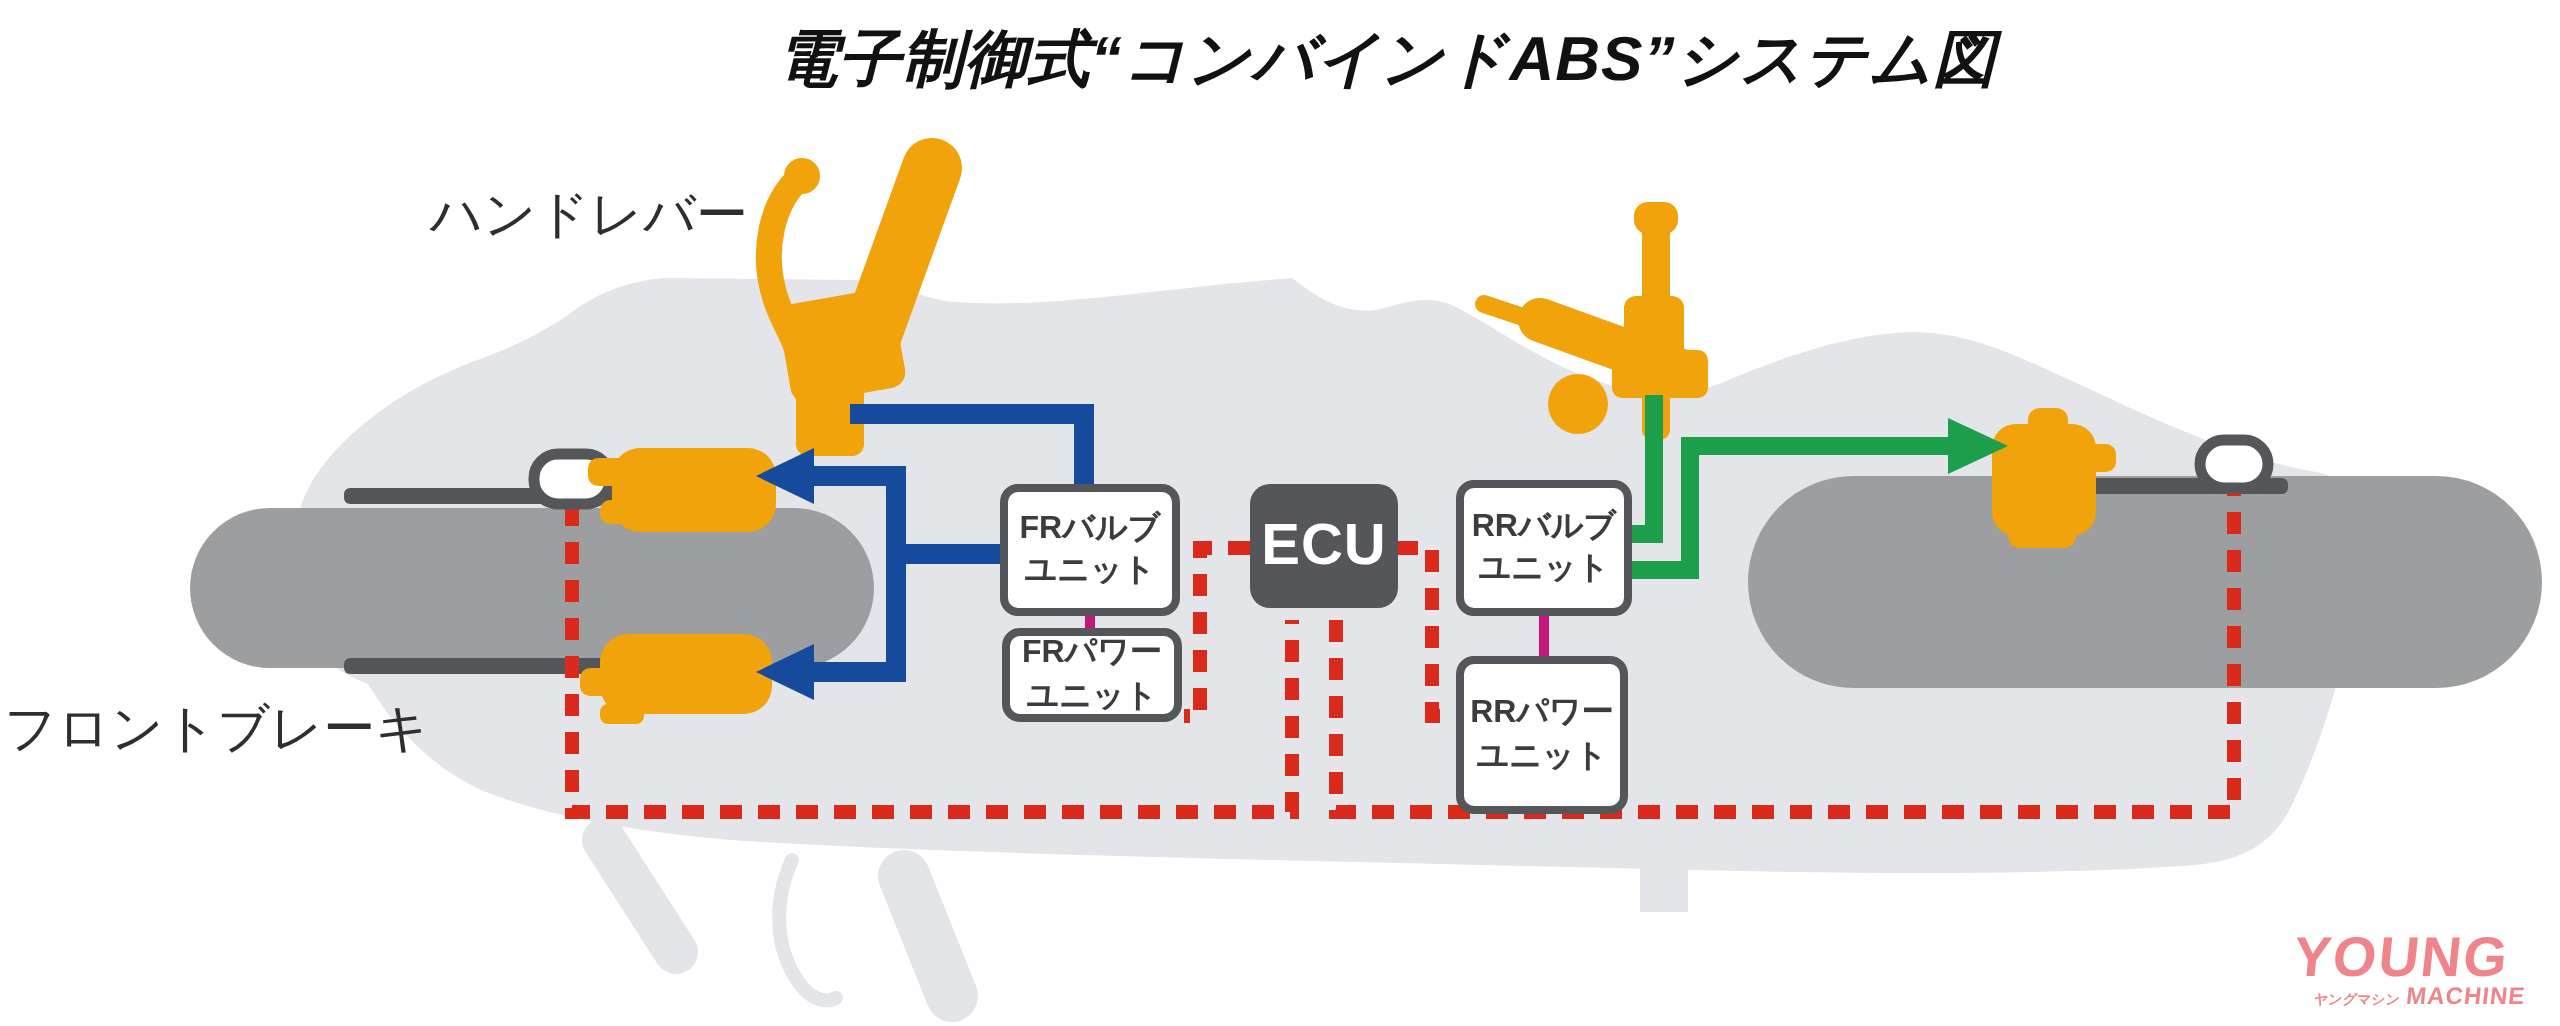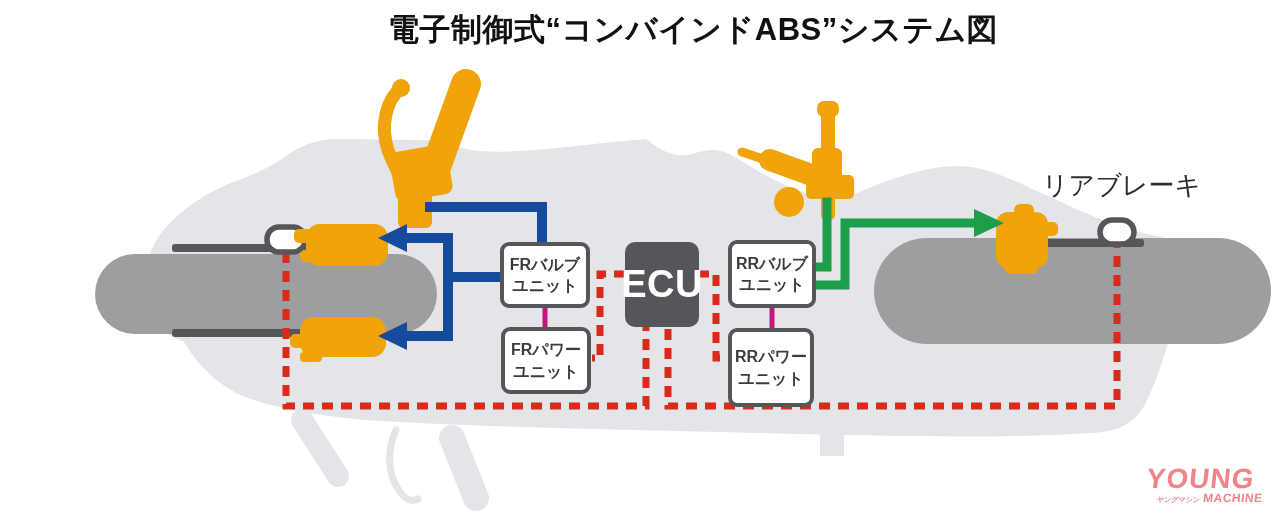--- a/index.html
+++ b/index.html
@@ -3,41 +3,41 @@
 <meta charset="utf-8">
 <style>
   html,body{margin:0;padding:0;background:#fff;}
   .canvas{
     position:relative;width:1280px;height:513px;background:#fff;overflow:hidden;
     font-family:"Liberation Sans","DejaVu Sans",sans-serif;
   }
   .layer{position:absolute;left:0;top:0;}
   .title{
     position:absolute;top:9px;left:693px;transform:translateX(-50%);
-    font-size:31px;font-weight:bold;color:#111;white-space:nowrap;letter-spacing:0.5px;
+    font-size:31px;font-weight:bold;color:#111;white-space:nowrap;letter-spacing:0.5px;font-style:italic;
   }
   .lbl{position:absolute;font-size:26px;color:#2e2e30;white-space:nowrap;}
   .lbl-hand{left:215px;top:90px;}
   .lbl-foot{left:655px;top:101px;}
   .lbl-rear{left:1042px;top:168px;}
   .lbl-front{left:2px;top:347px;}
   .node{
     position:absolute;box-sizing:border-box;background:#fff;
     border:4px solid #54565a;border-radius:9px;
     display:flex;flex-direction:column;align-items:center;justify-content:center;
     font-size:16px;font-weight:bold;color:#3a3c3e;line-height:1.32;text-align:center;
   }
   .node-frv{left:500px;top:242px;width:90px;height:66px;}
-  .node-frp{left:501px;top:327px;width:90px;height:67px;}
+  .node-frp{left:501px;top:314px;width:90px;height:47px;}
   .node-rrv{left:728px;top:240px;width:88px;height:68px;}
   .node-rrp{left:728px;top:328px;width:86px;height:79px;}
   .node-ecu{
-    position:absolute;left:625px;top:242px;width:74px;height:85px;box-sizing:border-box;
+    position:absolute;left:625px;top:242px;width:74px;height:62px;box-sizing:border-box;
     background:#54565a;border-radius:10px;display:flex;align-items:center;justify-content:center;
-    color:#fff;font-size:38px;font-weight:bold;letter-spacing:0.5px;
+    color:#fff;font-size:29px;font-weight:bold;letter-spacing:0.5px;
   }
   .logo{position:absolute;left:1136px;top:466px;width:128px;color:#ef858b;transform:skewX(-6deg);}
   .logo-young{font-size:28px;font-weight:bold;line-height:0.95;text-align:center;letter-spacing:1px;}
   .logo-row{display:flex;justify-content:flex-end;align-items:baseline;gap:3px;margin-top:-2px;}
   .logo-kana{font-size:7px;font-weight:bold;}
   .logo-machine{font-size:12px;font-weight:bold;letter-spacing:0.5px;}
 </style>
 </head>
 <body>
 
@@ -125,21 +125,22 @@
 
     <g fill="none" stroke="#1c9e4b" stroke-width="9" stroke-linecap="square">
       <path d="M827,202 V267 H818"></path>
       <path d="M816,285 H845 V223 H972"></path>
     </g>
     <polygon points="1004,223 974,209 974,237" fill="#1c9e4b"></polygon>
   </svg>
 
   <div class="title">電子制御式“コンバインドABS”システム図</div>
 
-  <div class="lbl lbl-rear">リアブレーキ</div>
+  <div class="lbl lbl-hand">ハンドレバー</div>
+  <div class="lbl lbl-front">フロントブレーキ</div>
 
   <div class="node node-frv">
     <span>FRバルブ</span>
     <span>ユニット</span>
   </div>
   <div class="node node-frp">
     <span>FRパワー</span>
     <span>ユニット</span>
   </div>
   <div class="node-ecu">

